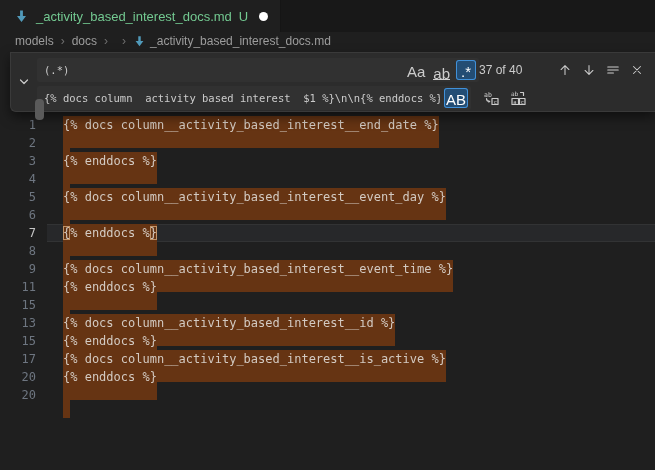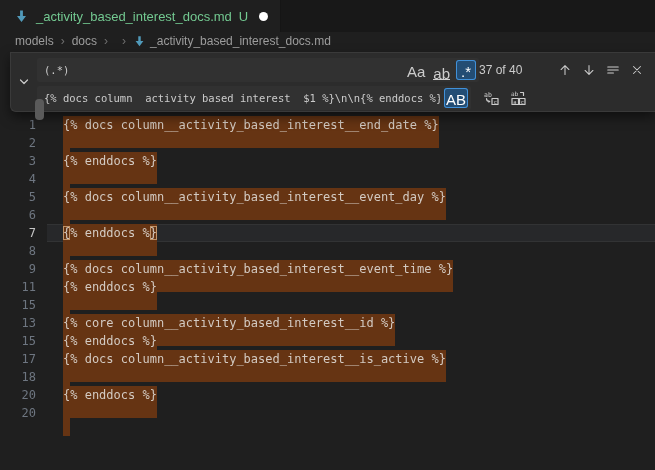--- a/index.html
+++ b/index.html
@@ -126,33 +126,29 @@
       <div class="ed-row">
         <div class="gutter">11</div>
         <div class="code"><span class="match">{% enddocs %}</span></div>
       </div>
       <div class="ed-row">
         <div class="gutter">15</div>
         <div class="code"><span class="match empty"></span></div>
       </div>
       <div class="ed-row">
         <div class="gutter">13</div>
-        <div class="code"><span class="match">{% core column__activity_based_interest__id %}</span></div>
+        <div class="code"><span class="match">{% docs column__activity_based_interest__id %}</span></div>
       </div>
       <div class="ed-row">
         <div class="gutter">15</div>
         <div class="code"><span class="match">{% enddocs %}</span></div>
       </div>
       <div class="ed-row">
         <div class="gutter">17</div>
         <div class="code"><span class="match">{% docs column__activity_based_interest__is_active %}</span></div>
-      </div>
-      <div class="ed-row">
-        <div class="gutter">18</div>
-        <div class="code"><span class="match empty"></span></div>
       </div>
       <div class="ed-row">
         <div class="gutter">20</div>
         <div class="code"><span class="match">{% enddocs %}</span></div>
       </div>
       <div class="ed-row">
         <div class="gutter">20</div>
         <div class="code"><span class="match empty"></span></div>
       </div>
     </div>

